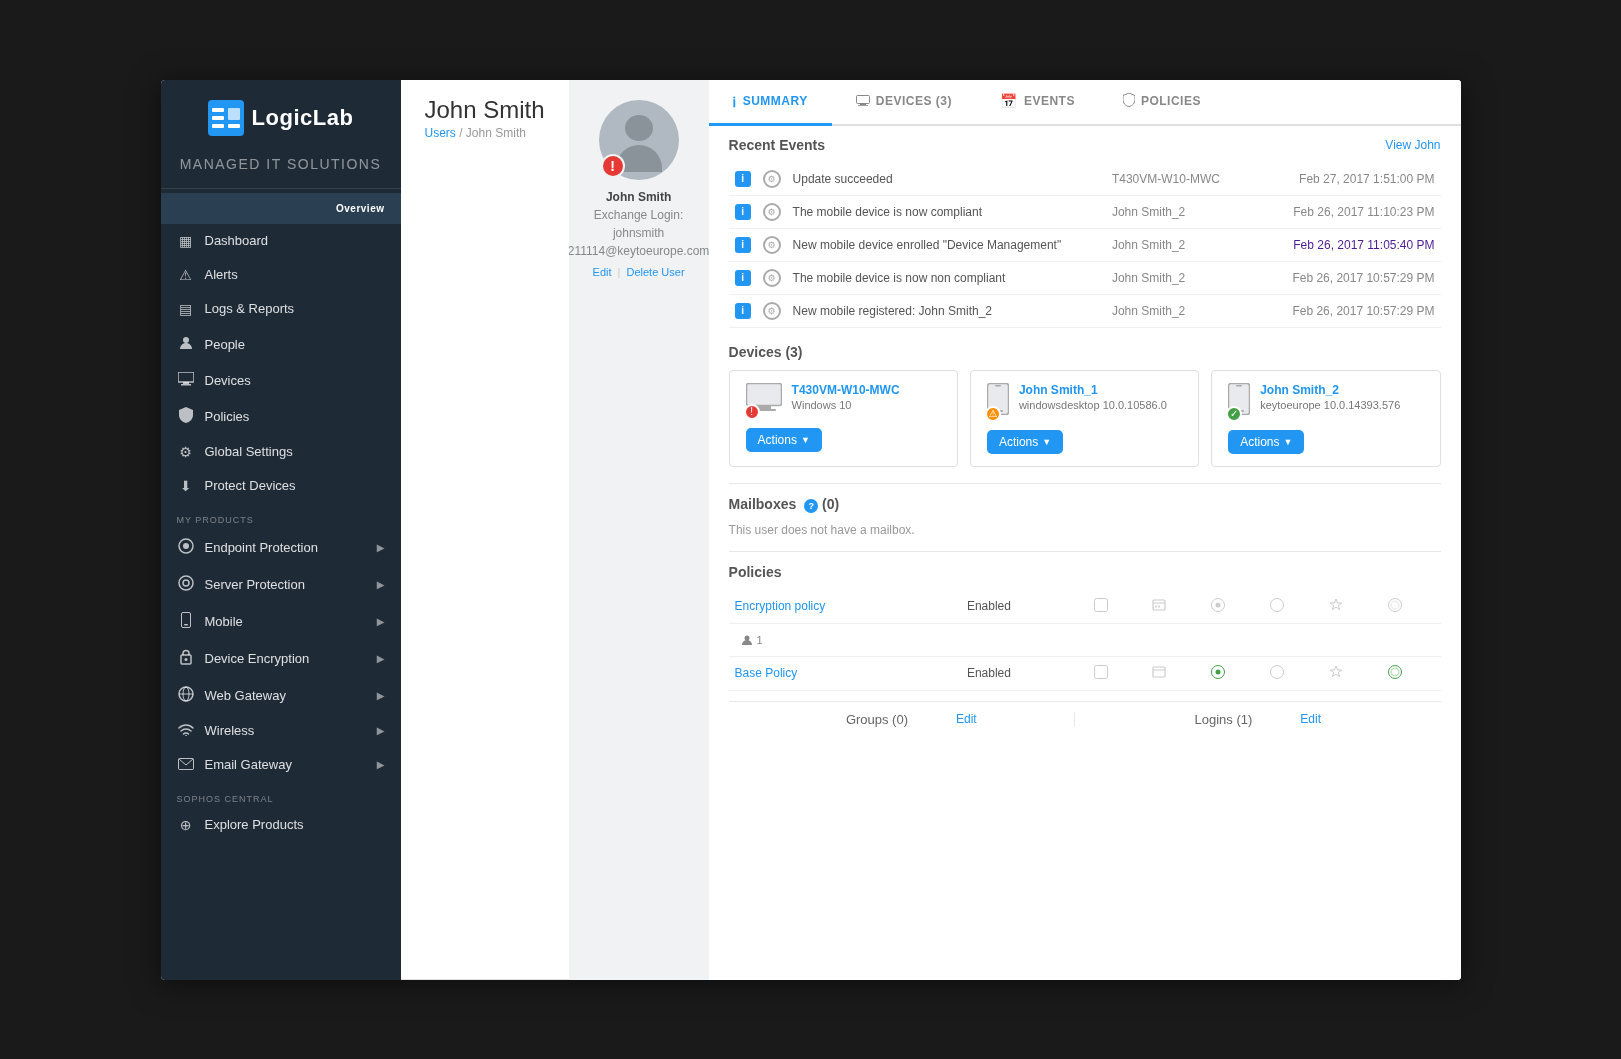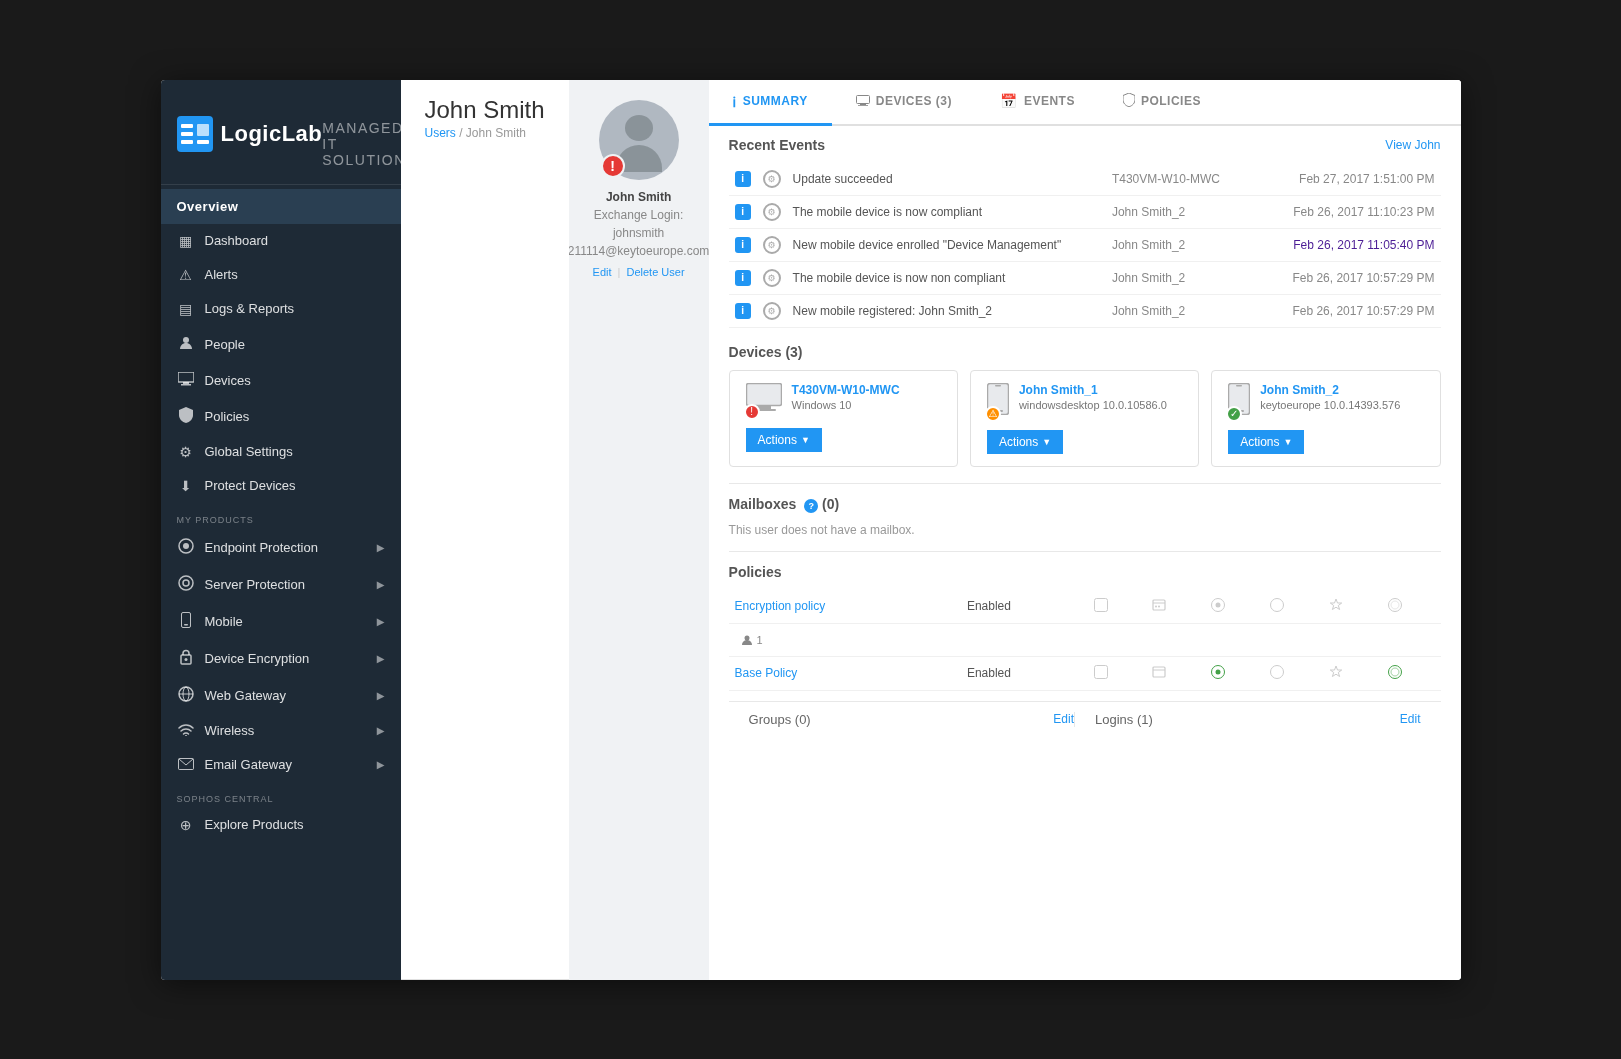--- a/index.html
+++ b/index.html
@@ -21,21 +21,21 @@
       background: #1e2a36;
       color: #fff;
       display: flex;
       flex-direction: column;
       flex-shrink: 0;
       overflow-y: auto;
     }
     .sidebar-logo {
       padding: 20px 16px 16px;
       display: flex;
-      flex-direction: row;
+      flex-direction: column;
       align-items: center;
       border-bottom: 1px solid rgba(255,255,255,0.1);
       margin-bottom: 4px;
     }
     .logo-row {
       display: flex;
       align-items: center;
       gap: 8px;
     }
     .logo-icon {
@@ -52,22 +52,22 @@
       font-size: 14px;
       color: rgba(255,255,255,0.5);
       letter-spacing: 1.5px;
       text-transform: uppercase;
       margin-top: 20px;
     }
 
     .sidebar-overview {
       background: #2a3f52;
       padding: 10px 16px;
-      text-align: left;
-      font-size: 13px;
+      text-align: right;
+      font-size: 10px;
       font-weight: 600;
       color: #fff;
       letter-spacing: 0.5px;
     }
 
     .sidebar-nav-item {
       display: flex;
       align-items: center;
       padding: 9px 16px;
       font-size: 13px;
@@ -336,21 +336,21 @@
     .status-red { background: #e53935; }
     .status-orange { background: #FF8F00; }
     .status-green { background: #43A047; }
     .device-info .device-name { font-size: 12px; font-weight: 600; color: #2196F3; cursor: pointer; }
     .device-info .device-os { font-size: 11px; color: #777; margin-top: 2px; }
     .actions-btn {
       background: #2196F3;
       color: #fff;
       border: none;
       padding: 5px 12px;
-      border-radius: 0;
+      border-radius: 5px;
       font-size: 12px;
       cursor: pointer;
       display: flex;
       align-items: center;
       gap: 4px;
     }
     .actions-btn .btn-arrow { font-size: 9px; }
 
     
     .mailboxes-section { margin-top: 16px; border-top: 1px solid #e8e8e8; padding-top: 12px; }
@@ -372,21 +372,21 @@
     .bottom-bar {
       display: flex;
       border-top: 1px solid #e8e8e8;
       padding: 10px 20px;
       margin-top: 10px;
     }
     .bottom-section {
       flex: 1;
       display: flex;
       align-items: center;
-      justify-content: space-between;
+      justify-content: center;
       gap: 48px;
     }
     .bottom-section + .bottom-section { border-left: 1px solid #e8e8e8; padding-left: 20px; }
     .bottom-label { font-size: 13px; color: #666; font-weight: 500; }
     .bottom-edit-link { font-size: 12px; color: #2196F3; cursor: pointer; }
 
     
     ::-webkit-scrollbar { width: 6px; }
     ::-webkit-scrollbar-track { background: #f0f0f0; }
     ::-webkit-scrollbar-thumb { background: #ccc; border-radius: 3px; }

